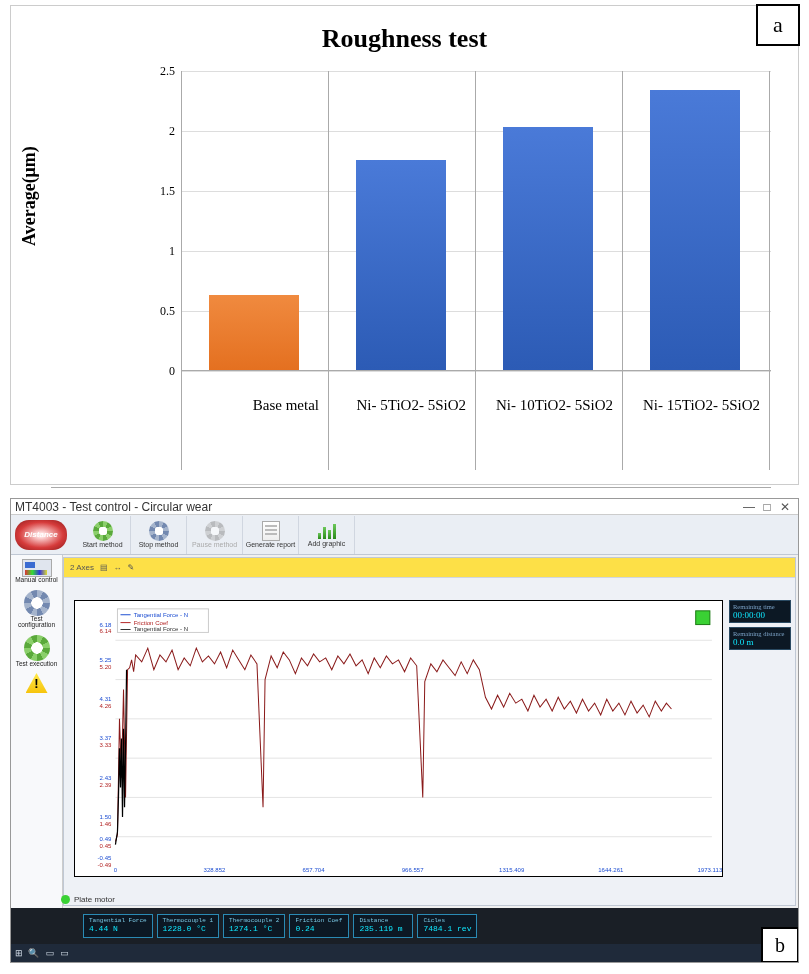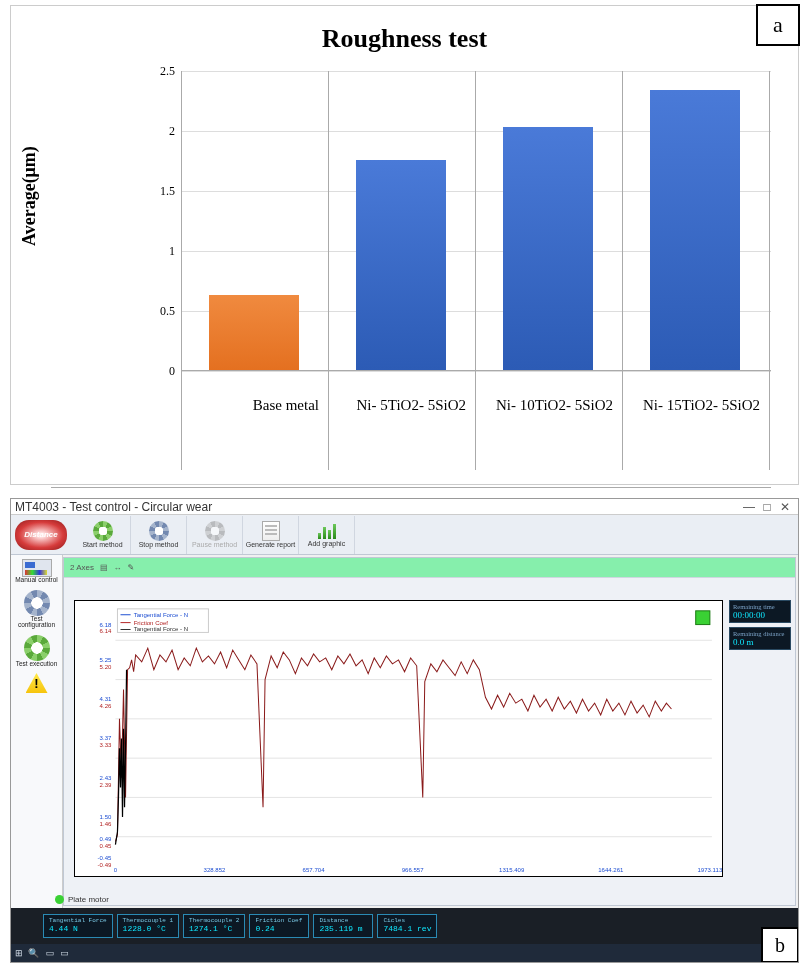--- a/index.html
+++ b/index.html
@@ -248,21 +248,21 @@
     height: 16px;
     background: linear-gradient(#f5f7fb,#e2e8f2);
     border-bottom: 1px solid #c0c8d4;
     font-size: 8px;
     color: #6a7a94;
     padding-left: 6px;
     line-height: 16px;
   }
   .panel-b .plotframe .little-toolbar {
     height: 20px;
-    background: #86efac;
+    background: #fde047;
     border-bottom: 1px solid #d0d6e0;
     padding-left: 6px;
     font-size: 8px;
     color: #555;
     display:flex;align-items:center;gap:6px;
   }
   .panel-b .plotarea {
     position: absolute;
     left: 10px; top: 42px; right: 72px; bottom: 28px;
     background: #fff;
@@ -282,42 +282,42 @@
     margin-bottom: 4px;
     border: 1px solid #2a4a62;
   }
   .panel-b .status-slab .chip .lab { color: #7aa0c4; font-size: 6.5px; display:block; }
   .panel-b .bottombar {
     position: absolute;
     left: 0; right: 0; bottom: 18px; height: 36px;
     background: #1a1f26;
     display: flex;
     align-items: center;
-    padding-left: 32px;
+    padding-left: 72px;
     gap: 4px;
     margin-top: 28px;
   }
   .panel-b .bottombar .chip {
     background: #0c1824;
     border: 1px solid #2a8ab4;
     padding: 3px 5px;
     color: #0fe8ff;
     font-family: "Courier New", monospace;
     font-size: 8px;
     display:flex;flex-direction:column;line-height:1.1;
     min-width: 60px;
   }
   .panel-b .bottombar .chip .lab { color: #7ac8e4; font-size: 6px; }
   .panel-b .exit {
     position:absolute; left:8px; bottom:22px; width:40px; text-align:center; font-size:7px; color:#333;
   }
   .panel-b .exit .pwr{width:20px;height:20px;margin:0 auto 2px;border-radius:50%;background:radial-gradient(#ff8a8a,#d12a2a);position:relative;}
   .panel-b .exit .pwr::after{content:"";position:absolute;left:9px;top:3px;width:2px;height:8px;background:#fff;}
   .panel-b .plate-motor {
-    position:absolute; left:44px; bottom:58px; font-size:8px; color:#333;
+    position:absolute; left:50px; bottom:58px; font-size:8px; color:#333;
     display:flex;align-items:center;gap:4px;
   }
   .panel-b .plate-motor .dot{width:9px;height:9px;border-radius:50%;background:#3ad134;}
   .panel-b .windows-taskbar {
     position:absolute; left:0;right:0;bottom:0;height:18px;
     background:#1f2a3a;
     display:flex;align-items:center;padding:0 4px;gap:6px;
   }
   .panel-b .windows-taskbar .tb{color:#d0dae6;font-size:9px;}
   .panel-b .windows-taskbar .spacer{flex:1;}

